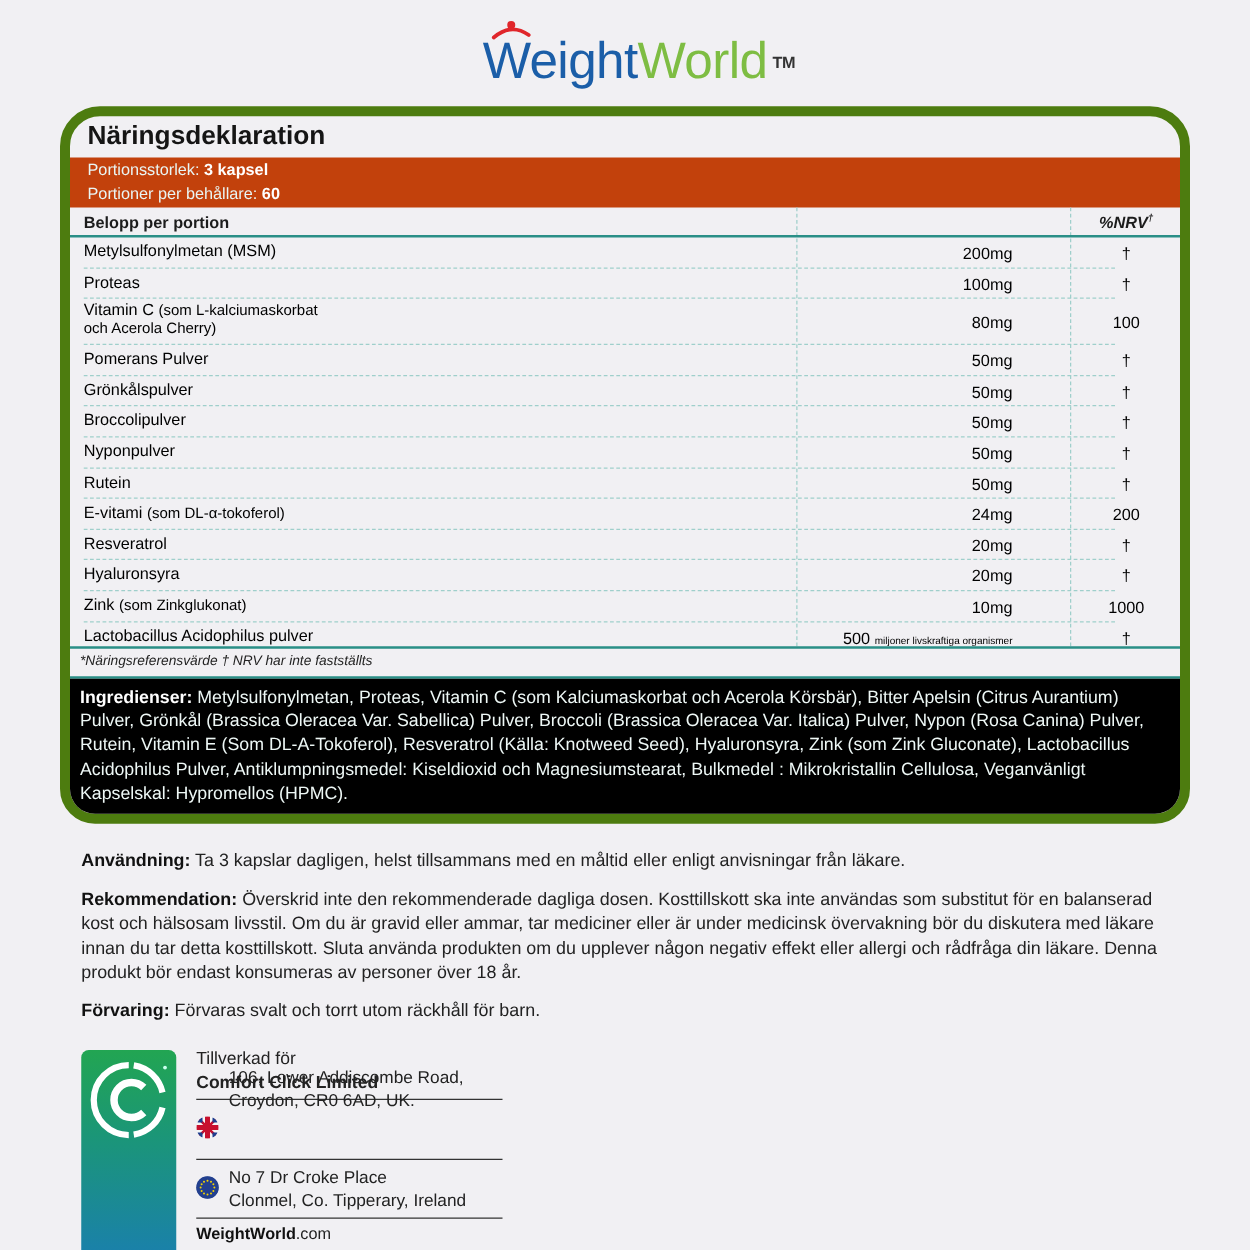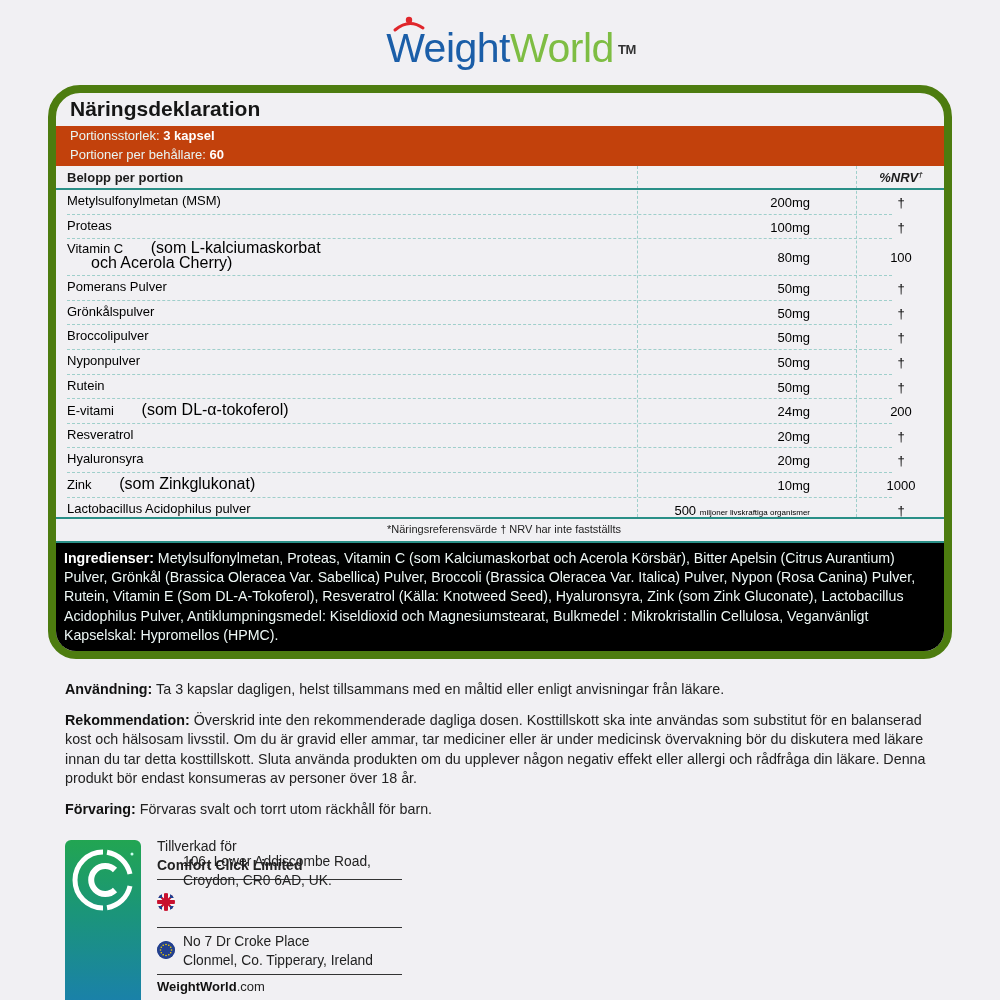--- a/index.html
+++ b/index.html
@@ -56,33 +56,34 @@
     position: relative; height: 24.6px;
     font-size: 13px; color: #000000;
   }
   .row::after {
     content: ""; position: absolute; left: 11px; right: 52px; bottom: 0;
     border-bottom: 1px dashed #9fcfcb;
   }
   .row.tall { height: 37px; }
   .row.last::after { display: none; }
   .row .name { position: absolute; left: 11px; top: 4px; line-height: 14px; }
-  .row .name small { font-size: 16px; margin-left: 24px; }
+  .row .name small { font-size: 12px; }
   .row.tall .name { top: 2px; }
   .row .amt { position: absolute; left: 582px; width: 172px; text-align: right; top: 5px; }
   .row.tall .amt { top: 11px; }
   .row .nrv { position: absolute; left: 801px; width: 88px; text-align: center; top: 5px; }
   .row.tall .nrv { top: 11px; }
   .row .amt small { font-size: 8px; }
 
   .footnote {
     position: absolute; left: 0; top: 424px; width: 100%; height: 26px;
     border-top: 2px solid #2a8f87; border-bottom: 2px solid #2a8f87;
-    font-size: 11px; text-align: center; padding-top: 4px; color: #222;
+    font-size: 11px; text-align: left; padding-top: 4px; color: #222;
     padding-left: 8px;
+    font-style: italic;
   }
   .ingredients {
     position: absolute; left: 0; top: 450px; width: 100%; height: 124px;
     background: #000000; color: #eef8f6;
     font-size: 14.2px; line-height: 19.2px; padding: 6px 10px 0 8px;
   }
   .ingredients b { color: #fff; }
 
   .info { position: absolute; left: 65px; width: 880px; font-size: 14.3px; line-height: 19.3px; color: #222; }
   .info b { color: #111; }

